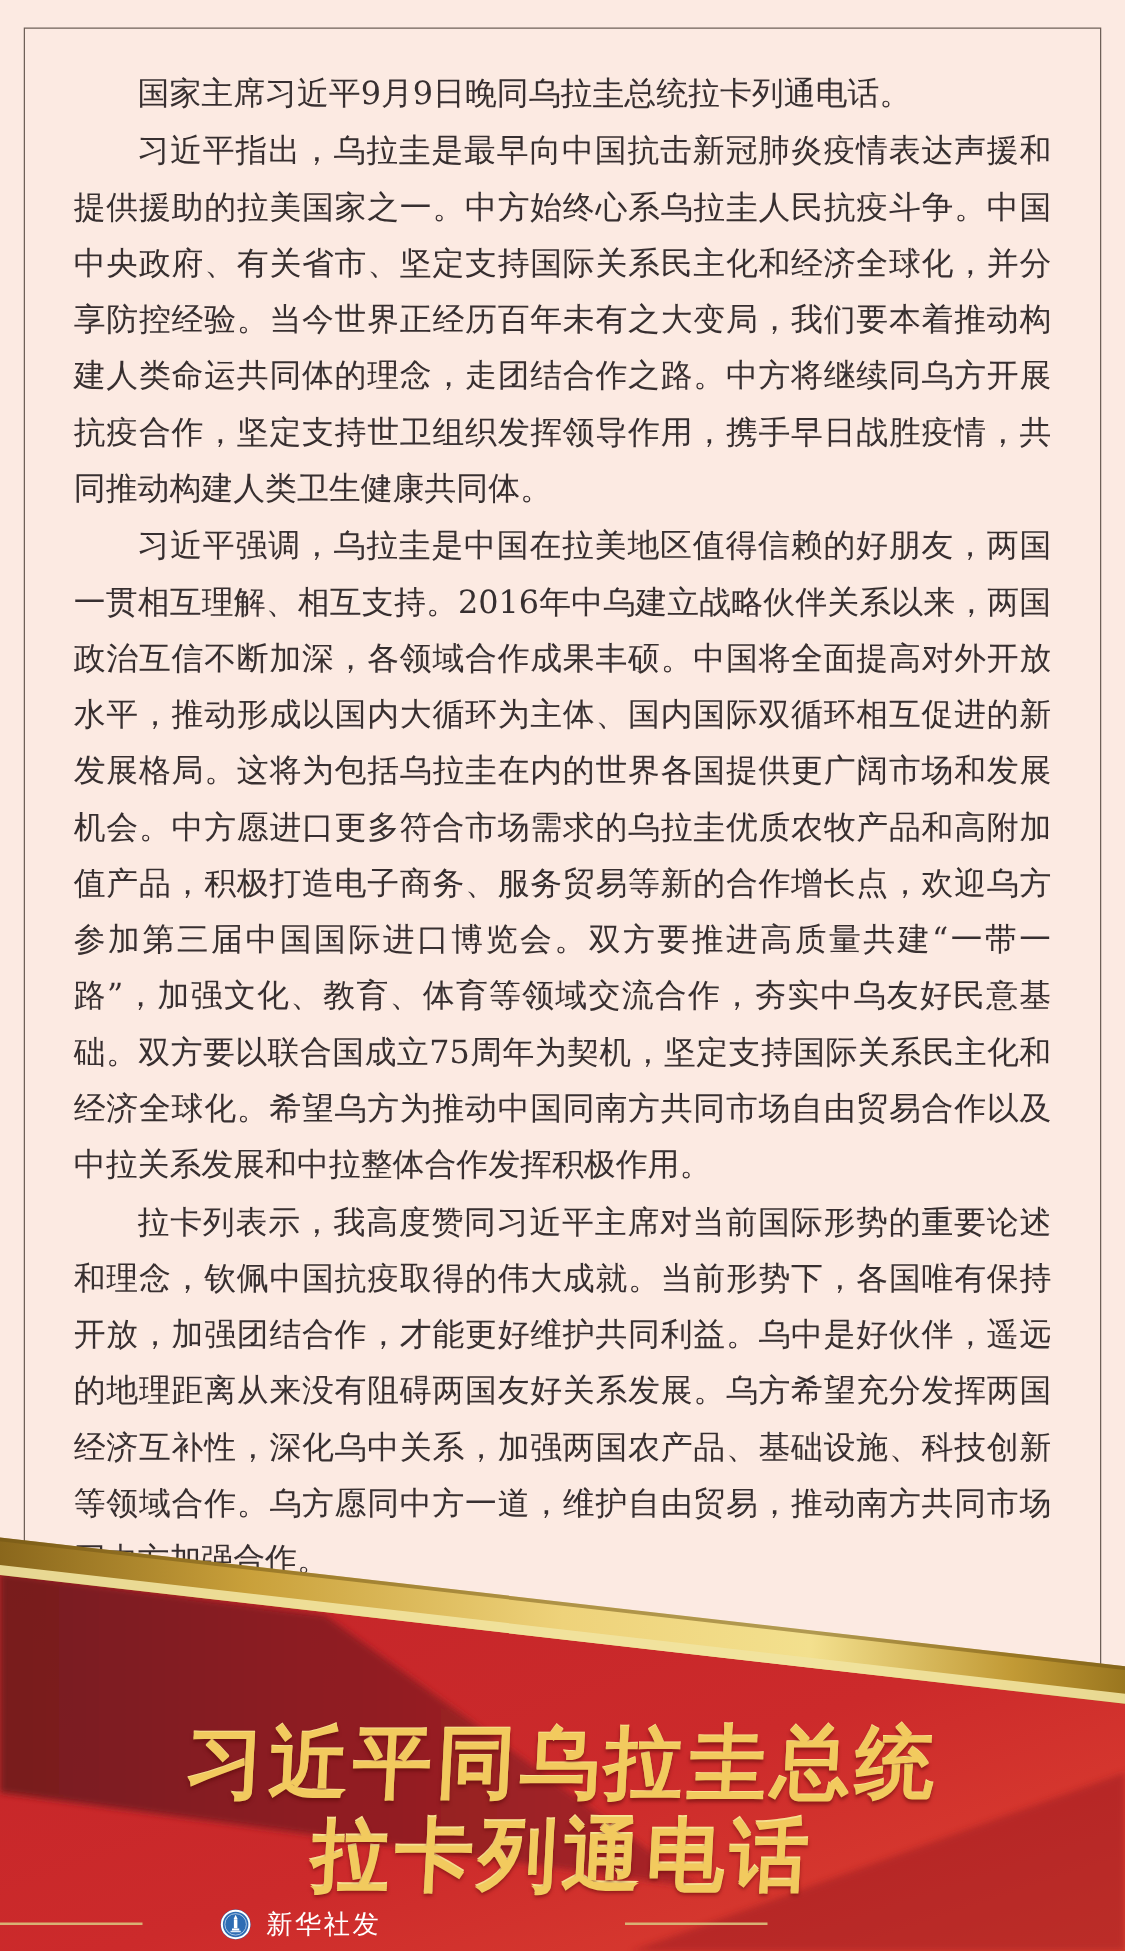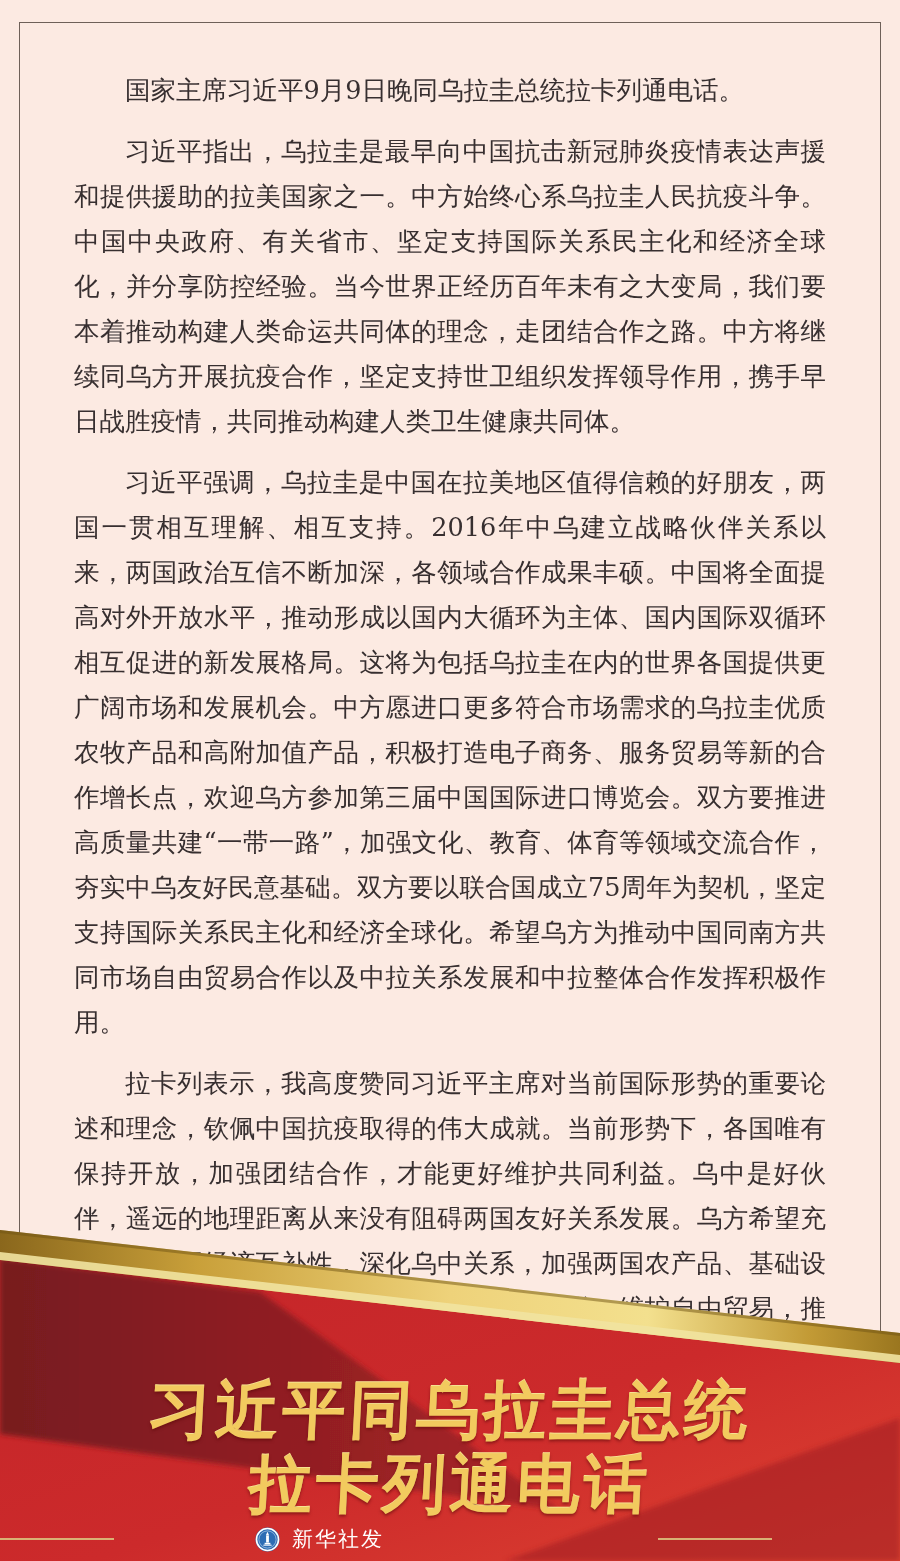--- a/index.html
+++ b/index.html
@@ -25,21 +25,21 @@
     left:58px;top:52px;
     width:784px;
     z-index:2;
     color:#372f30;
     font-size:25.5px;
     line-height:45px;
     text-align:justify;
     text-justify:inter-ideograph;
   }
   .article p{
-    margin:16px;
+    margin:1px;
     text-indent:2em;
   }
   
   .banner{
     position:absolute;
     left:0;top:1200px;
     width:900px;height:361px;
     z-index:3;
   }
   .banner svg{display:block;}
@@ -58,21 +58,21 @@
   }
   .banner-title.line1{top:1368px;font-size:63px;line-height:84px;}
   .banner-title.line2{top:1442px;font-size:63px;line-height:84px;}
   .credit-row{
     position:absolute;
     left:0;top:1524px;
     width:772px;height:30px;
     z-index:4;
     display:flex;
     align-items:center;
-    justify-content:space-between;
+    justify-content:flex-start;
   }
   .credit-dash{
     height:2px;width:114px;
     background:#d9b878;
     opacity:.95;
   }
   .credit-dash.left{margin-right:62px;}
   .credit-dash.right{margin-left:62px;}
   .credit-center{
     display:flex;align-items:center;

